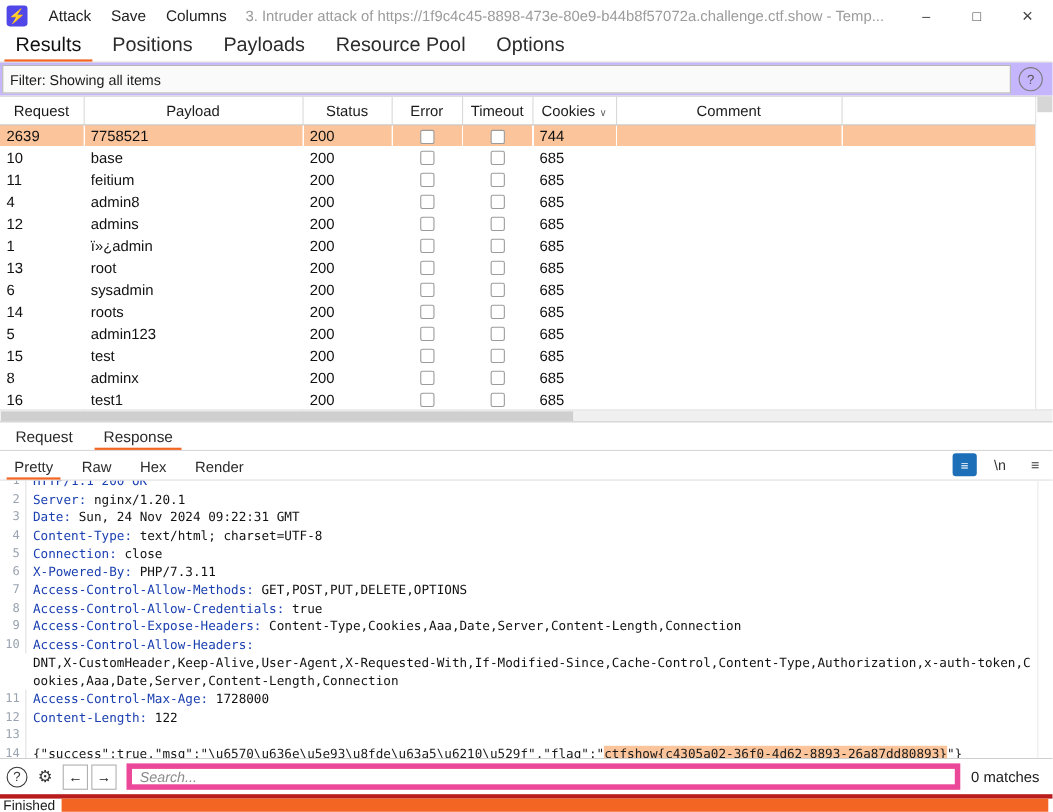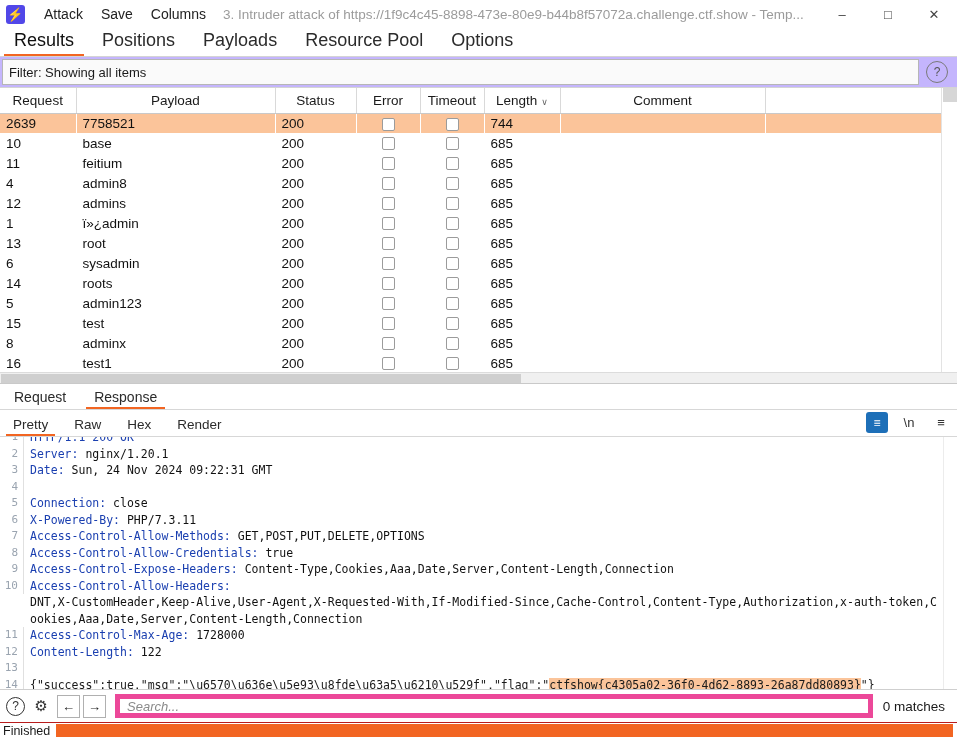--- a/index.html
+++ b/index.html
@@ -225,21 +225,21 @@
     border: 5px solid #ec4899; background: #fff;
     display: flex; align-items: center; padding-left: 7px;
     font-size: 13px; color: #8a8a8a; font-style: italic;
   }
   .sb-matches { font-size: 13.5px; color: #1a1a1a; white-space: nowrap; padding-right:4px;}
 
   
   .statusbar {
     flex: 0 0 16px; height: 16px;
     display: flex; align-items: center;
-    border-top: 1px solid #b91c1c;
+    border-top: 4px solid #b91c1c;
     background: #fff; padding-left: 3px;
   }
   .st-label { font-size: 12.5px; color: #1a1a1a; padding-right: 6px; white-space: nowrap; }
   .progress { flex: 1 1 auto; height: 13px; background: #f26522; margin-right: 4px; }
 </style>
 </head>
 <body>
 
 <div class="app">
 
@@ -283,21 +283,21 @@
         <col style="width:205px">
           <col style="width:176px">
       </colgroup>
       <thead>
         <tr>
           <th>Request</th>
           <th>Payload</th>
           <th>Status</th>
           <th>Error</th>
           <th>Timeout</th>
-          <th><span>Length</span><span class="sortcaret">∨</span></th>
+          <th><span>Cookies</span><span class="sortcaret">∨</span></th>
           <th>Comment</th>
           <th class="last"></th>
         </tr>
       </thead>
       <tbody>
           <tr class="row sel">
             <td class="c-request">2639</td>
             <td class="c-payload">7758521</td>
             <td class="c-status">200</td>
             <td class="c-chk"><span class="chk"></span></td>
@@ -461,20 +461,21 @@
         <div class="rline">
           <div class="gut">2</div>
           <div class="ltxt"><span class="hk">Server:</span><span class="hv"> nginx/1.20.1</span></div>
         </div>
         <div class="rline">
           <div class="gut">3</div>
           <div class="ltxt"><span class="hk">Date:</span><span class="hv"> Sun, 24 Nov 2024 09:22:31 GMT</span></div>
         </div>
         <div class="rline">
           <div class="gut">4</div>
+          <div class="ltxt"><span class="hk">Content-Type:</span><span class="hv"> text/html; charset=UTF-8</span></div>
         </div>
         <div class="rline">
           <div class="gut">5</div>
           <div class="ltxt"><span class="hk">Connection:</span><span class="hv"> close</span></div>
         </div>
         <div class="rline">
           <div class="gut">6</div>
           <div class="ltxt"><span class="hk">X-Powered-By:</span><span class="hv"> PHP/7.3.11</span></div>
         </div>
         <div class="rline">

